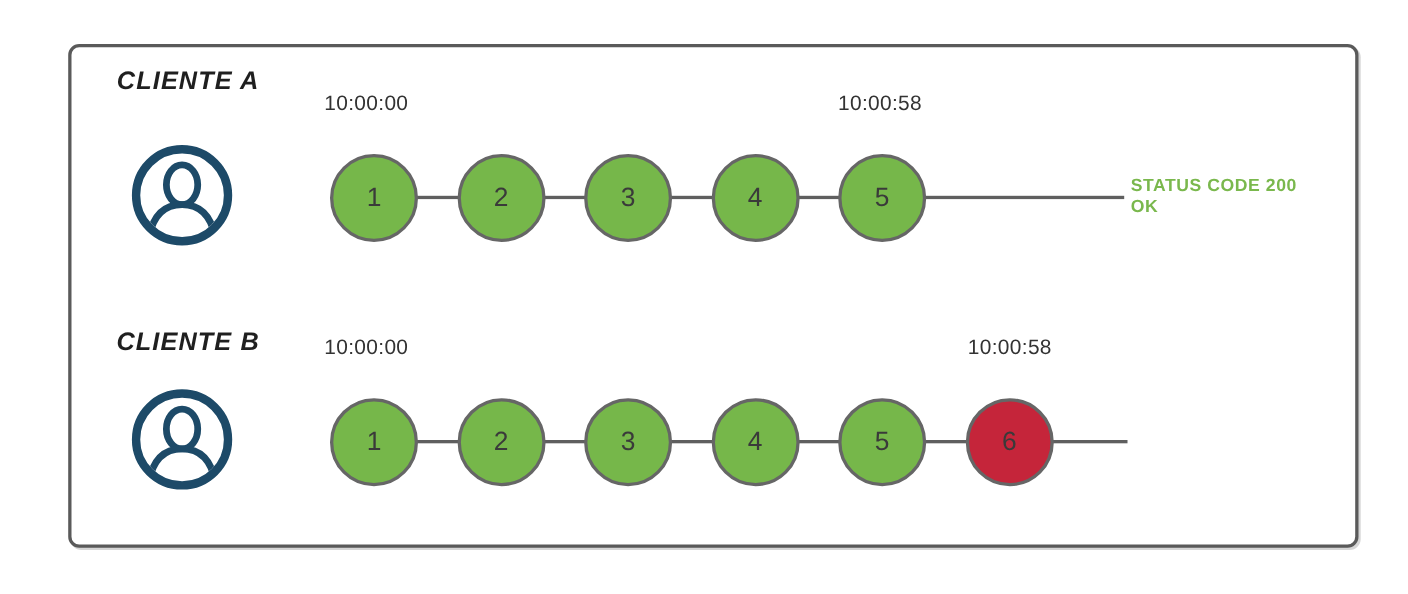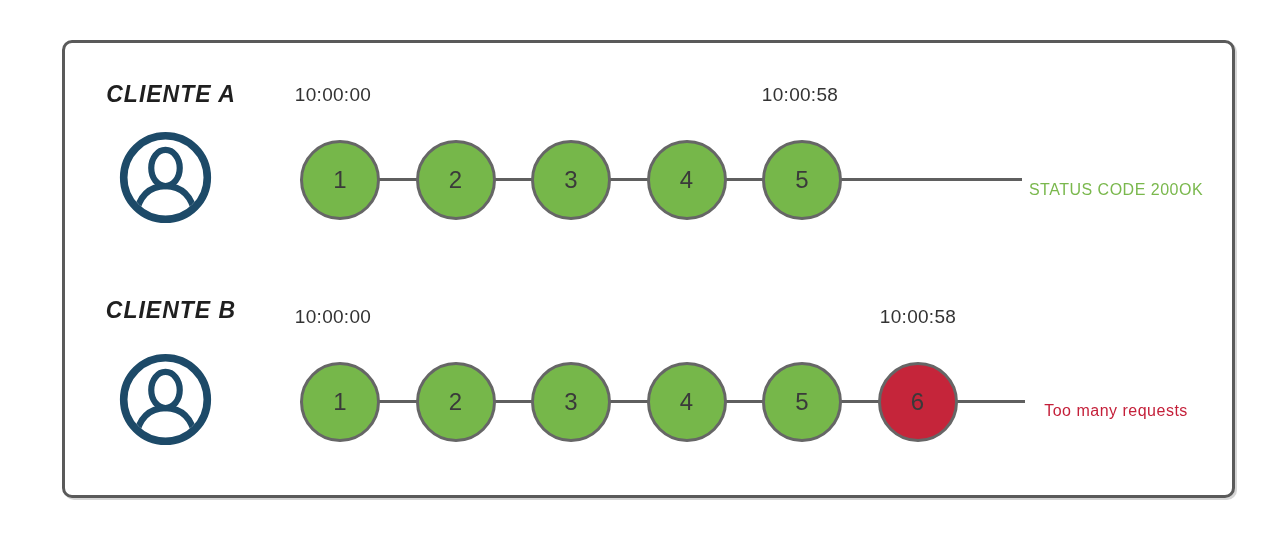--- a/index.html
+++ b/index.html
@@ -9,21 +9,21 @@
     position:absolute;left:62px;top:40px;width:1173px;height:458px;
     border:3px solid var(--c-box,#5a5a5a);border-radius:10px;
     box-shadow:2px 2px 0 rgba(90,90,90,.25);
     background:#ffffff;box-sizing:border-box;
   }
   .client-label{
     position:absolute;width:170px;text-align:center;
     font-size:23px;font-weight:bold;font-style:italic;letter-spacing:1px;
     color:var(--c-client,#1f1f1f);
   }
-  .row-a .client-label{left:86px;top:81px;}
+  .row-a .client-label{left:86px;top:60px;}
   .row-b .client-label{left:86px;top:297px;}
   .avatar{position:absolute;width:95px;height:95px;}
   .row-a .avatar{left:118px;top:130px;}
   .row-b .avatar{left:118px;top:352px;}
   .avatar-svg{width:95px;height:95px;stroke:var(--c-avatar,#1d4a68);}
   .timestamp{
     position:absolute;width:160px;text-align:center;
     font-size:19px;font-weight:normal;color:var(--c-ts,#333333);letter-spacing:.3px;
   }
   .row-a .ts-start{left:253px;top:84px;}
@@ -39,22 +39,22 @@
   .circle{
     position:absolute;top:0;width:74px;height:74px;border-radius:50%;
     border:3px solid var(--c-border,#666666);
     background:var(--c-green,#76b74a);
     display:flex;align-items:center;justify-content:center;
     font-size:24px;color:var(--c-num,#3a3a3a);
   }
   .circle.limited{background:var(--c-red,#c5253a);}
   .status{
     position:absolute;left:1028px;width:176px;height:40px;
-    display:flex;flex-direction:row;align-items:flex-end;justify-content:center;
-    font-size:16px;font-weight:normal;letter-spacing:.5px;line-height:19px;
+    display:flex;flex-direction:column;align-items:flex-start;justify-content:center;
+    font-size:16px;font-weight:bold;letter-spacing:.5px;line-height:19px;
     text-align:center;white-space:nowrap;
   }
   .row-a .status{top:159px;}
   .row-b .status{top:380px;}
   .status.ok{color:var(--c-ok,#76b74a);}
   .status.error{color:var(--c-err,#c41f39);}
 </style>
 </head>
 <body>
 
@@ -111,16 +111,15 @@
     <div class="line"></div>
     <div class="circles">
         <div class="circle success" style="left: 300px;">1</div>
         <div class="circle success" style="left: 415.5px;">2</div>
         <div class="circle success" style="left: 531px;">3</div>
         <div class="circle success" style="left: 646.5px;">4</div>
         <div class="circle success" style="left: 762px;">5</div>
         <div class="circle limited" style="left: 877.5px;">6</div>
       </div>
     <div class="status error">
-      <div>Too many requests</div>
     </div>
   </section>
 </div>
 
 </body></html>

